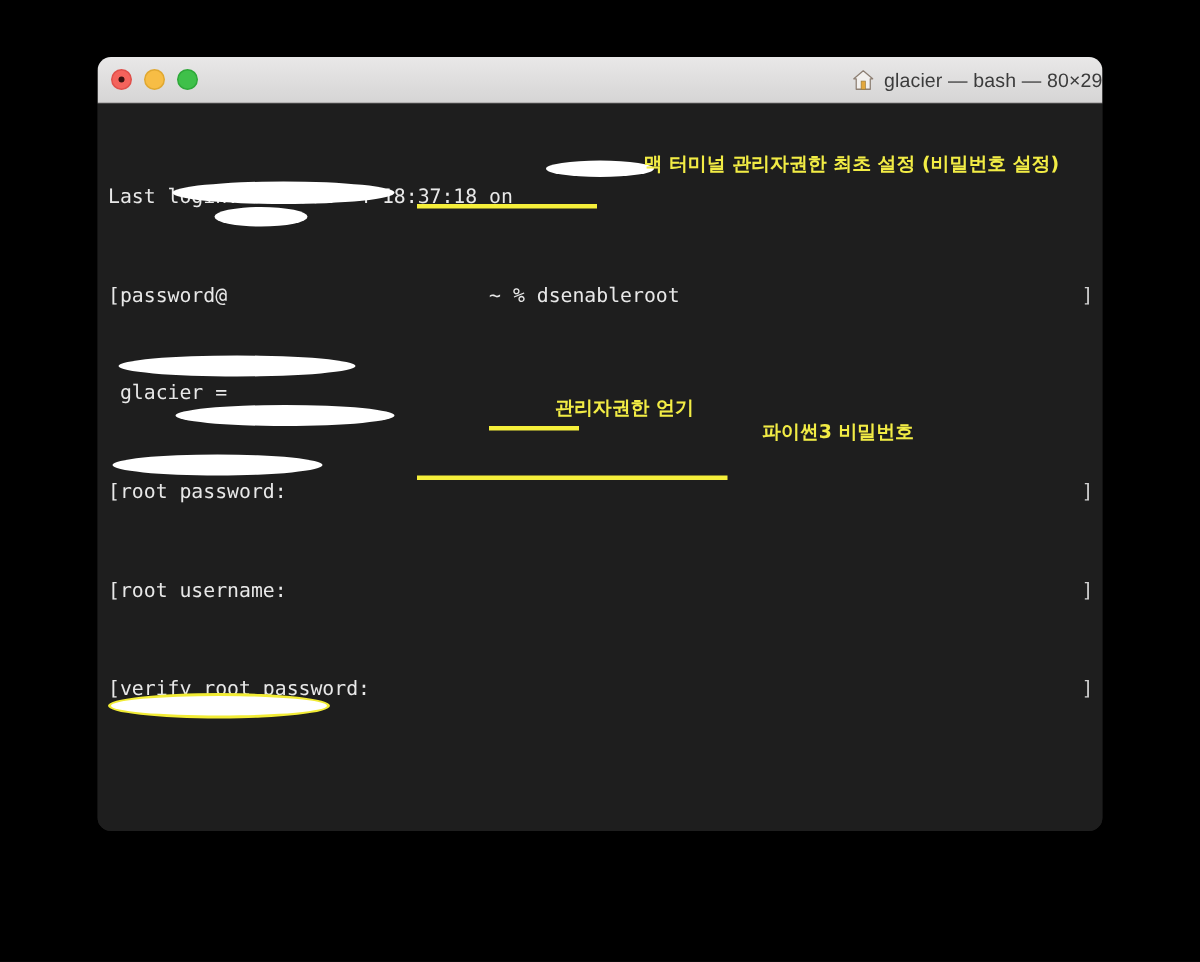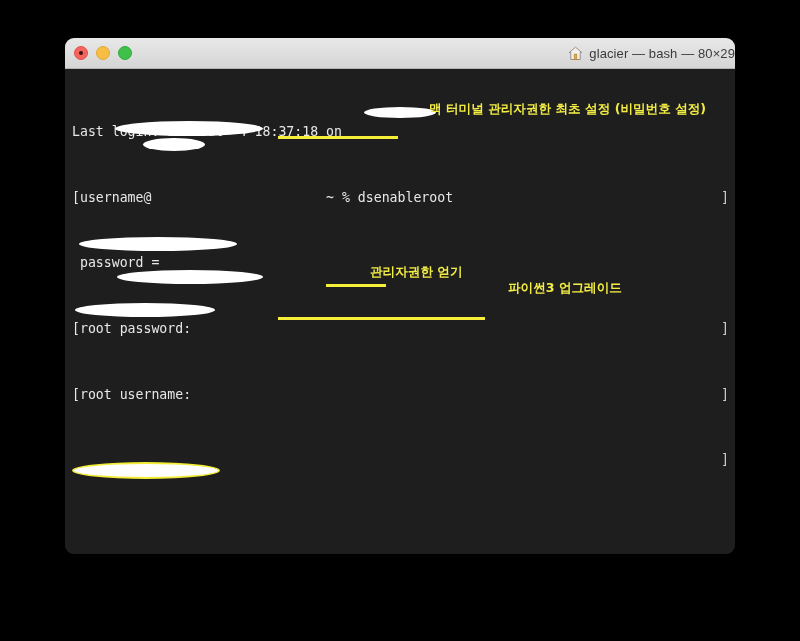--- a/index.html
+++ b/index.html
@@ -164,29 +164,29 @@
       </svg>
       <span>glacier — bash — 80×29</span>
     </div>
   </div>
 
   <div id="terminal-body">
     <div id="terminal-lines">
 
       <div class="line"><span>Last login: Sat Jul  4 18:37:18 on</span></div>
 
-      <div class="line"><span>[username@                      ~ % dsenableroot</span><span class="wrapmark">]</span></div>
-
-      <div class="line"><span> password =</span></div>
+      <div class="line"><span>[password@                      ~ % dsenableroot</span><span class="wrapmark">]</span></div>
+
+      <div class="line"><span> glacier =</span></div>
 
       <div class="line"><span>[root password:</span><span class="wrapmark">]</span></div>
 
       <div class="line"><span>[root username:</span><span class="wrapmark">]</span></div>
 
-      <div class="line"><span class="wrapmark">]</span></div>
+      <div class="line"><span>[verify root password:</span><span class="wrapmark">]</span></div>
 
       <div class="line"><span></span></div>
 
       
 
       
 
       
 
       
@@ -227,13 +227,13 @@
 
     <div class="underline" style="left:213px; top:67px; width:120px;"></div>
     <div class="underline" style="left:261px; top:215px; width:60px;"></div>
     <div class="underline" style="left:213px; top:248px; width:207px;"></div>
 
   </div>
 </div>
 
 <div class="annot" style="left:406px; top:101px;margin-left:23px;">맥 터미널 관리자권한 최초 설정 (비밀번호 설정)</div>
 <div class="annot" style="left:370px; top:264px;">관리자권한 얻기</div>
-<div class="annot" style="left:508px; top:280px;">파이썬3 업그레이드</div>
+<div class="annot" style="left:508px; top:280px;">파이썬3 비밀번호</div>
 
 </body></html>

